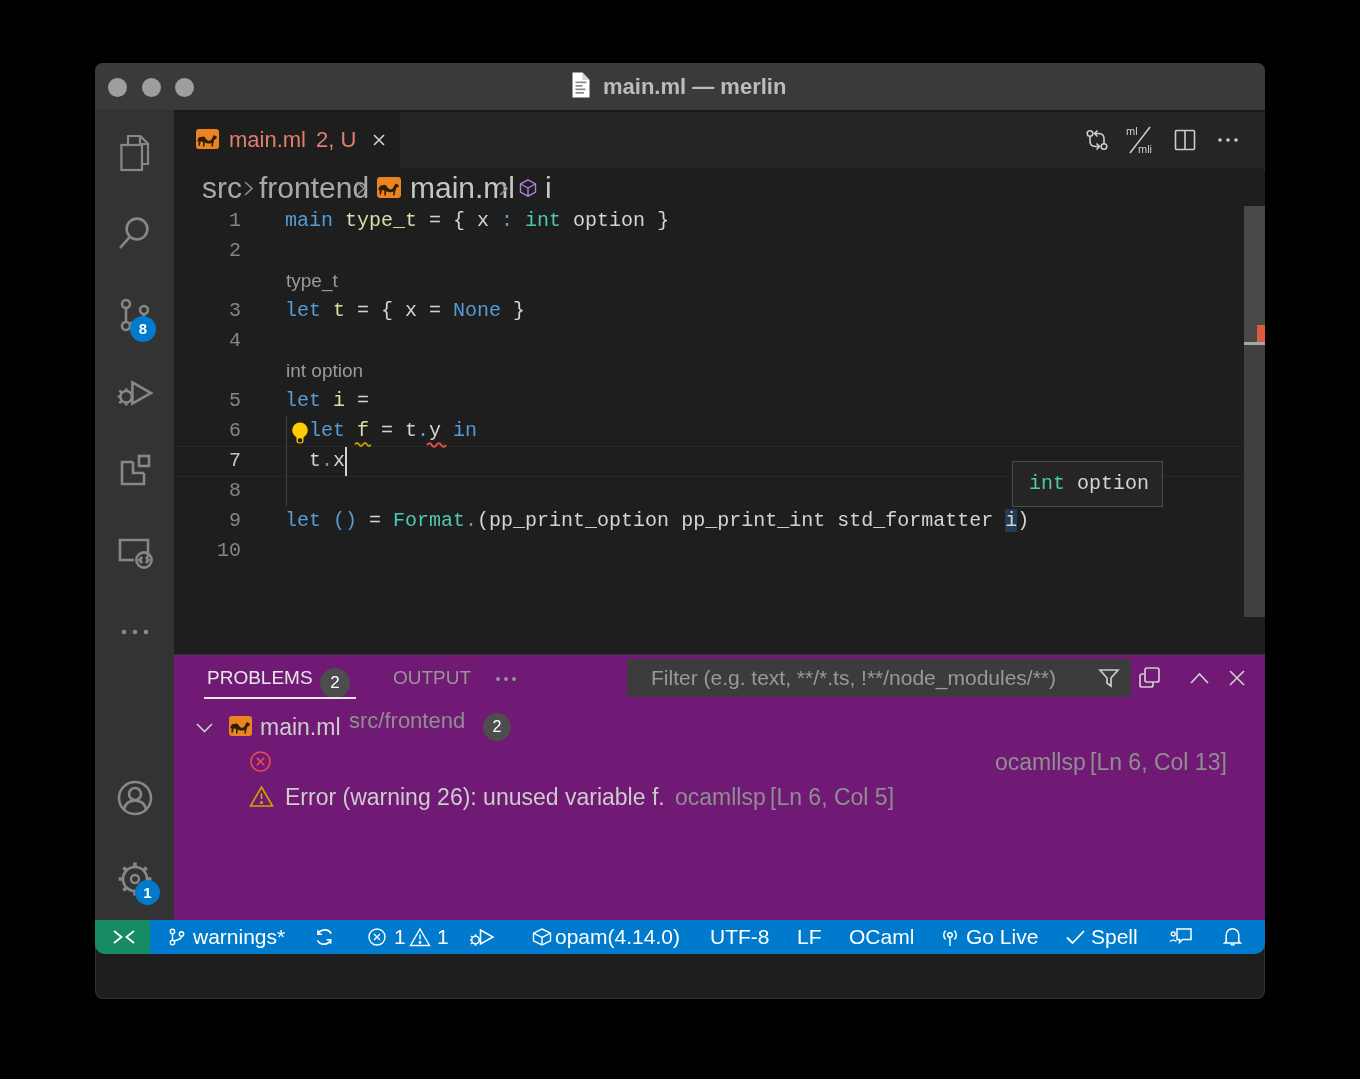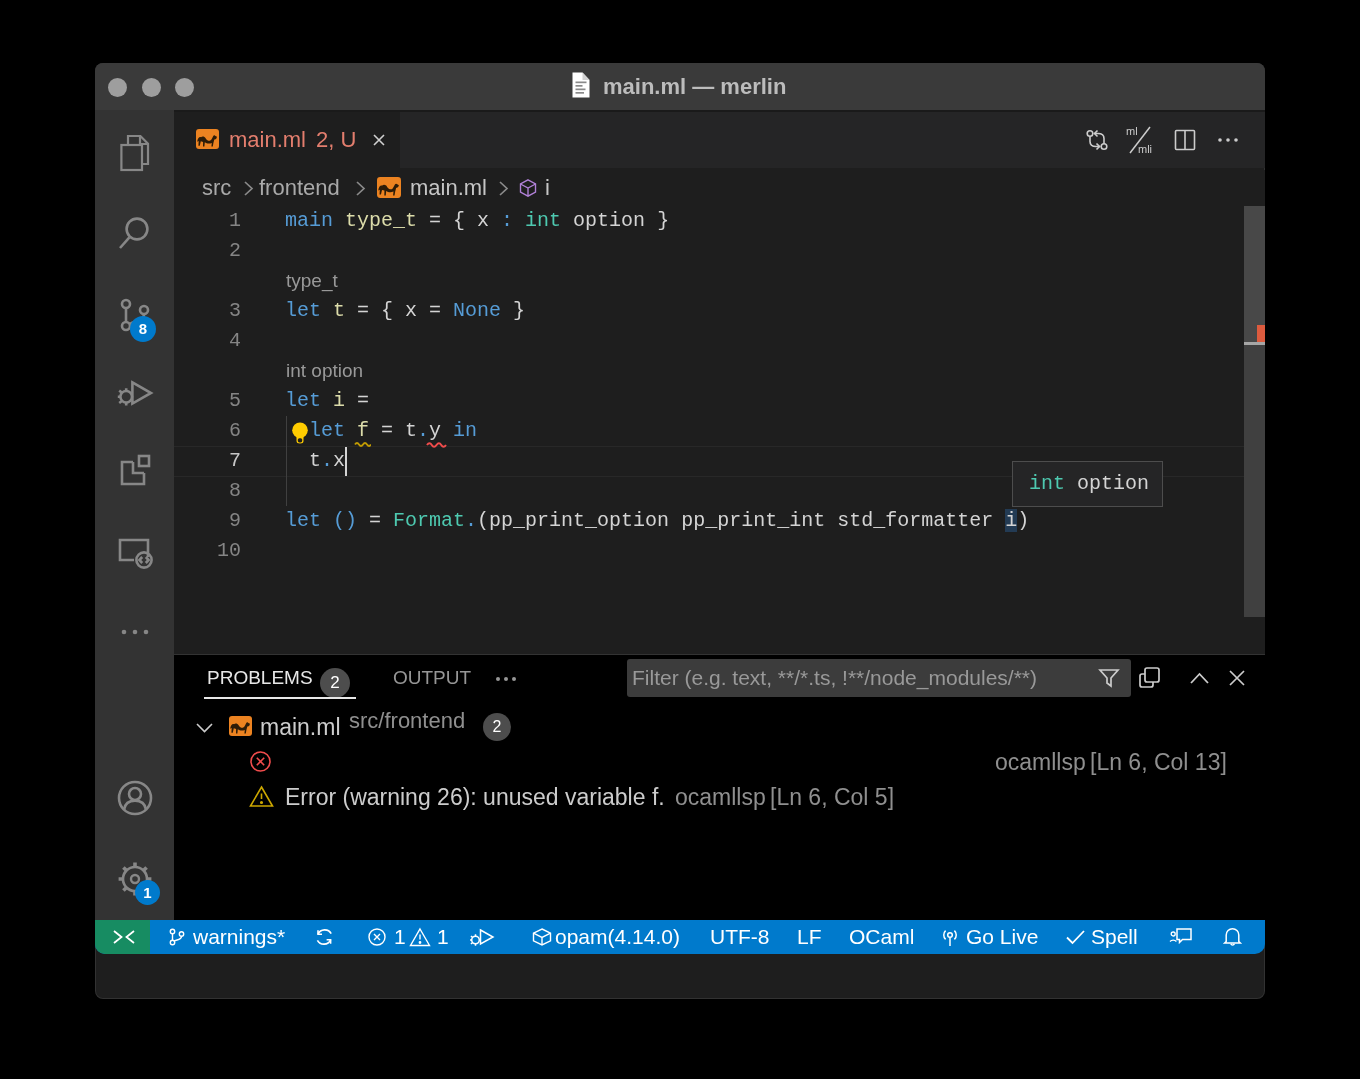--- a/index.html
+++ b/index.html
@@ -2,28 +2,28 @@
 <html><head><meta charset="utf-8"><style>
 html,body{margin:0;padding:0;background:#000;width:1360px;height:1079px;overflow:hidden}
 *{box-sizing:border-box}
 #win{position:absolute;left:95px;top:63px;width:1170px;height:936px;background:#1e1e1e;border-radius:8px;overflow:hidden;box-shadow:inset 0 0 0 1px rgba(255,255,255,.09);font-family:"Liberation Sans",sans-serif}
 .a{position:absolute}
 #titlebar{left:0;top:0;width:1170px;height:47px;background:#3a3a3a}
 .tl{width:19px;height:19px;border-radius:50%;background:#9e9e9e;position:absolute;top:14.5px}
 #activity{left:0;top:47px;width:79px;height:810px;background:#333333}
 #tabbar{left:79px;top:49px;width:1091px;height:56px;background:#252526}
 #tab1{left:0;top:0;width:226px;height:56px;background:#1e1e1e}
-#crumbs{left:79px;top:107px;width:1091px;height:36px;background:#1e1e1e;color:#a9a9a9;font-size:22px}
+#crumbs{left:79px;top:107px;width:1091px;height:36px;background:#1e1e1e;color:#a9a9a9;font-size:30px}
 #crumbs span{position:absolute;top:0;line-height:36px}
 #editor{left:79px;top:143px;width:1091px;height:448px;background:#1e1e1e}
 .ln{position:absolute;left:7px;width:60px;text-align:right;color:#858585;font:20px "Liberation Mono",monospace;line-height:30px;height:30px}
 .cl{position:absolute;left:111px;white-space:pre;color:#d4d4d4;font:20px "Liberation Mono",monospace;line-height:30px;height:30px}
 .lens{position:absolute;left:112px;color:#999;font-size:19px;line-height:30px;height:30px}
 .kw{color:#569cd6}.kh{color:#dcdcaa}.tl2{color:#4ec9b0}.wh{color:#d4d4d4}
-#panel{left:79px;top:591px;width:1091px;height:266px;background:#000000;border-top:1px solid #333}
+#panel{left:79px;top:591px;width:1091px;height:266px;background:#701a75;border-top:1px solid #333}
 .prow{position:absolute;color:#cccccc;font-size:23px;line-height:29px;white-space:nowrap}
 .gray{color:#8f8f8f}
 #status{left:0;top:857px;width:1170px;height:34px;background:#007acc;border-radius:0 0 10px 10px;color:#fff;font-size:21px}
 .st{position:absolute;top:0;height:34px;line-height:33px;white-space:nowrap}
 svg{display:block}
 .ic{position:absolute}
 </style></head>
 <body>
 <div id="win">
 
@@ -219,21 +219,21 @@
     <div class="a" style="left:33px;top:12px;color:#e7e7e7;font-size:19px">PROBLEMS</div>
     <div class="a" style="left:146px;top:13px;width:30px;height:30px;border-radius:50%;background:#4d4d4d;color:#fff;font-size:17px;text-align:center;line-height:30px">2</div>
     <div class="a" style="left:30px;top:42px;width:152px;height:2px;background:#e7e7e7"></div>
     <div class="a" style="left:219px;top:12px;color:#969696;font-size:19px">OUTPUT</div>
     <svg class="ic" style="left:321px;top:20px" width="22" height="8" viewBox="0 0 22 8">
       <circle cx="3" cy="4" r="2" fill="#969696"></circle>
         <circle cx="11" cy="4" r="2" fill="#969696"></circle>
         <circle cx="19" cy="4" r="2" fill="#969696"></circle>
     </svg>
 
-    <div class="a" style="left:453px;top:4px;width:504px;height:38px;background:#3c3c3c;border-radius:3px;color:#999;font-size:21px;line-height:38px;padding-left:5px">Filter (e.g. text, **/*.ts, !**/node_modules/**)</div>
+    <div class="a" style="left:453px;top:4px;width:504px;height:38px;background:#3c3c3c;border-radius:3px;color:#999;font-size:21px;line-height:38px;padding-left:24px">Filter (e.g. text, **/*.ts, !**/node_modules/**)</div>
     <svg class="ic" style="left:924px;top:12px" width="22" height="22" viewBox="0 0 22 22" fill="none" stroke="#cccccc" stroke-width="1.7">
       <path d="M2 3 h18 l-7 8 v8 l-4 -3 v-5 z"></path>
     </svg>
     <svg class="ic" style="left:963px;top:11px" width="24" height="24" viewBox="0 0 24 24" fill="none" stroke="#cccccc" stroke-width="1.7">
       <rect x="8" y="2" width="14" height="14" rx="2"></rect>
       <path d="M16 16 v3 q0 2 -2 2 h-9 q-2 0 -2 -2 v-9 q0 -2 2 -2 h3"></path>
     </svg>
     <svg class="ic" style="left:1015px;top:16px" width="21" height="14" viewBox="0 0 21 14" fill="none" stroke="#cccccc" stroke-width="1.8">
       <path d="M2 12 L10.5 3 L19 12"></path>
     </svg>

